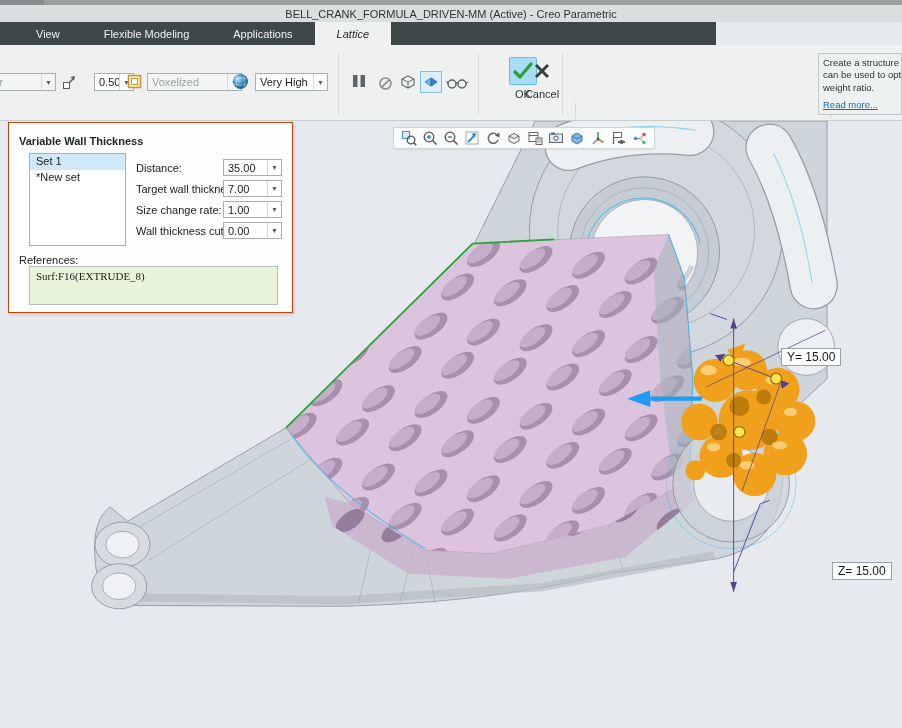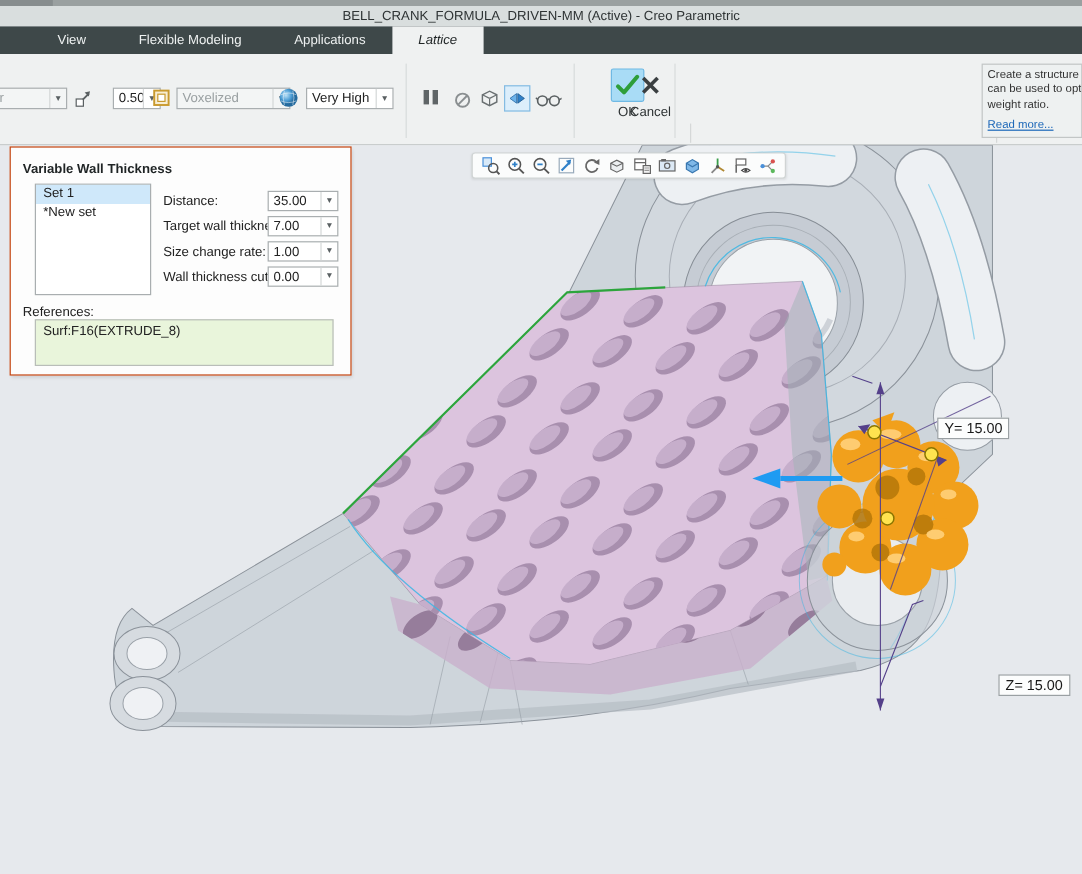--- a/index.html
+++ b/index.html
@@ -5,22 +5,22 @@
   * { margin:0; padding:0; box-sizing:border-box; }
   html,body { width:902px; height:728px; overflow:hidden;
     font-family:"Liberation Sans", sans-serif; background:#e6e9ed; }
   .stage { position:relative; width:902px; height:728px; }
 
   
   .top-strip { position:absolute; left:0; top:0; width:902px; height:5px; background:#9aa0a0; }
   .top-strip .corner { position:absolute; left:0; top:0; width:44px; height:5px; background:#878d8e; }
   .titlebar { position:absolute; left:0; top:5px; width:902px; height:17px; background:#d9dede;
     display:flex; align-items:center; justify-content:center; font-size:11px; color:#2e3334; }
-  .tabrow { position:absolute; left:0; top:22px; width:902px; height:23px; background:#3e4849;
-    display:flex; align-items:stretch;padding-left:12px; }
+  .tabrow { position:absolute; left:0; top:22px; width:716px; height:23px; background:#3e4849;
+    display:flex; align-items:stretch; }
   .mtab { color:#eef1f1; font-size:11px; display:flex; align-items:center; padding:0 22px; cursor:default; }
   .mtab.active { background:#eff1f1; color:#1f2425; font-style:italic;text-align:right; }
 
   
   .ribbon { position:absolute; left:0; top:45px; width:902px; height:76px; background:#eff1f1;
     border-bottom:1px solid #c9cdcd; }
   .vsep { position:absolute; top:8px; width:1px; height:62px; background:#d8dbdb; }
   .vsep2 { position:absolute; bottom:1px; width:1px; height:16px; background:#d5d8d8; }
   .combo { position:absolute; height:18px; background:#fff; border:1px solid #a9aeb0;
     display:flex; align-items:stretch; font-size:11px; color:#222; }
@@ -57,21 +57,21 @@
     border:1px solid #c2410c; box-shadow:1px 2px 3px rgba(0,0,0,.12); }
   .panel-title { position:absolute; left:10px; top:12px; font-size:11px; font-weight:bold; color:#1f2425; }
   .setlist { position:absolute; left:20px; top:30px; width:97px; height:93px; background:#fff;
     border:1px solid #a9aeb0; font-size:11px; color:#222; }
   .setitem { height:16px; padding:1px 6px; white-space:nowrap; }
   .setitem.sel { background:#cfe8fa; }
   .frow-label { position:absolute; left:127px; font-size:11px; color:#222; white-space:nowrap; }
   .frow-combo { left:214px; width:59px; height:17px; }
   .refs-label { position:absolute; left:10px; top:131px; font-size:11px; color:#222; }
   .refbox { position:absolute; left:20px; top:143px; width:249px; height:39px; background:#e9f5db;
-    border:1px solid #b9bdb9; font-size:11px; color:#222; padding:3px 6px; }
+    border:1px solid #b9bdb9; font-size:11px; color:#222; padding:3px 6px;font-family:Liberation Serif, serif; }
 
   
   .gtoolbar { position:absolute; left:393px; top:6px; height:22px; background:#fbfcfc;
     border:1px solid #d0d4d4; border-radius:3px; display:flex; align-items:center; padding:0 4px;
     box-shadow:0 1px 2px rgba(0,0,0,.08); }
   .gicon { width:21px; height:18px; display:flex; align-items:center; justify-content:center; }
 
   
   .dimlabel { position:absolute; background:#fcfdfd; border:1px solid #9aa0a3; color:#1a1a1a;
     font-size:12px; padding:0 5px; line-height:16px; white-space:nowrap; }

